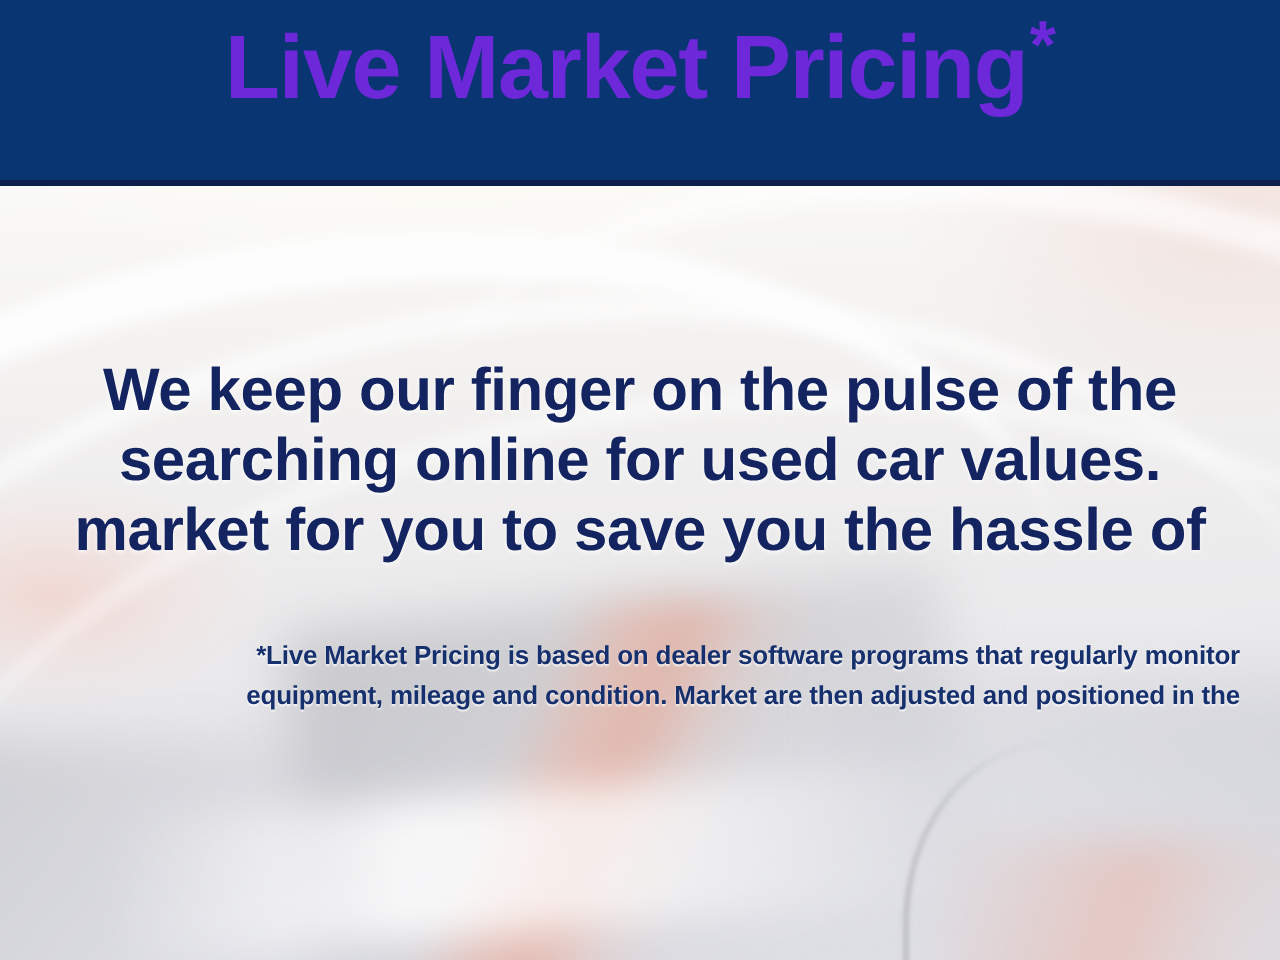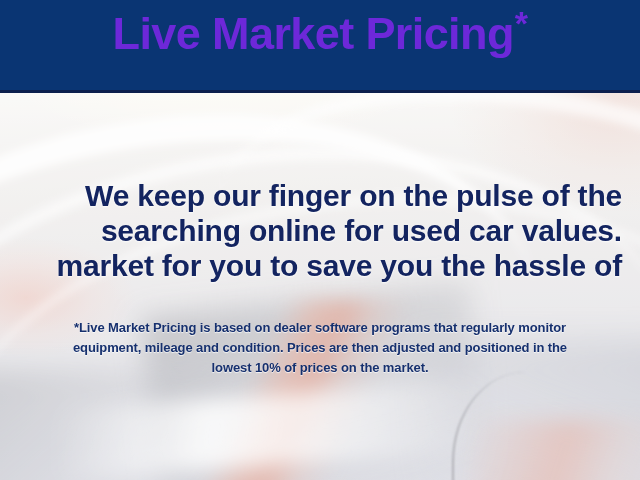--- a/index.html
+++ b/index.html
@@ -186,38 +186,38 @@
     top: -10px;
     margin-left: 1px;
   }
 
   
   .headline {
     position: absolute;
     left: 18px;
     top: 178px;
     width: 604px;
-    text-align: right;
+    text-align: center;
     color: #132460;
     font-family: "Liberation Sans", sans-serif;
     font-weight: bold;
     font-size: 30px;
     line-height: 35px;
     letter-spacing: -0.2px;
     text-shadow: 0 1px 2px rgba(255,255,255,0.85);
   }
   .headline .hl-line { display: block; white-space: nowrap; }
 
   
   .disclaimer {
     position: absolute;
     left: 20px;
     top: 318px;
     width: 600px;
-    text-align: center;
+    text-align: right;
     color: #16306e;
     font-family: "Liberation Sans", sans-serif;
     font-weight: bold;
     font-size: 13px;
     line-height: 20px;
     letter-spacing: -0.1px;
     text-shadow: 0 1px 1px rgba(255,255,255,0.8);
   }
   .disclaimer .dc-line { display: block; white-space: nowrap; }
 </style>
@@ -252,17 +252,16 @@
     </div>
 
   <div class="headline">
     <span class="hl-line">We keep our finger on the pulse of the</span>
     <span class="hl-line">searching online for used car values.</span>
     <span class="hl-line">market for you to save you the hassle of</span>
   </div>
 
   <div class="disclaimer">
     <span class="dc-line">*Live Market Pricing is based on dealer software programs that regularly monitor</span>
-    <span class="dc-line">equipment, mileage and condition. Prices are then adjusted and positioned in the</span>
-    <span class="dc-line">lowest 10% of prices on the market.</span>
+    <span class="dc-line">equipment, mileage and condition. Market are then adjusted and positioned in the</span>
   </div>
 
 </div>
 
 </body></html>

